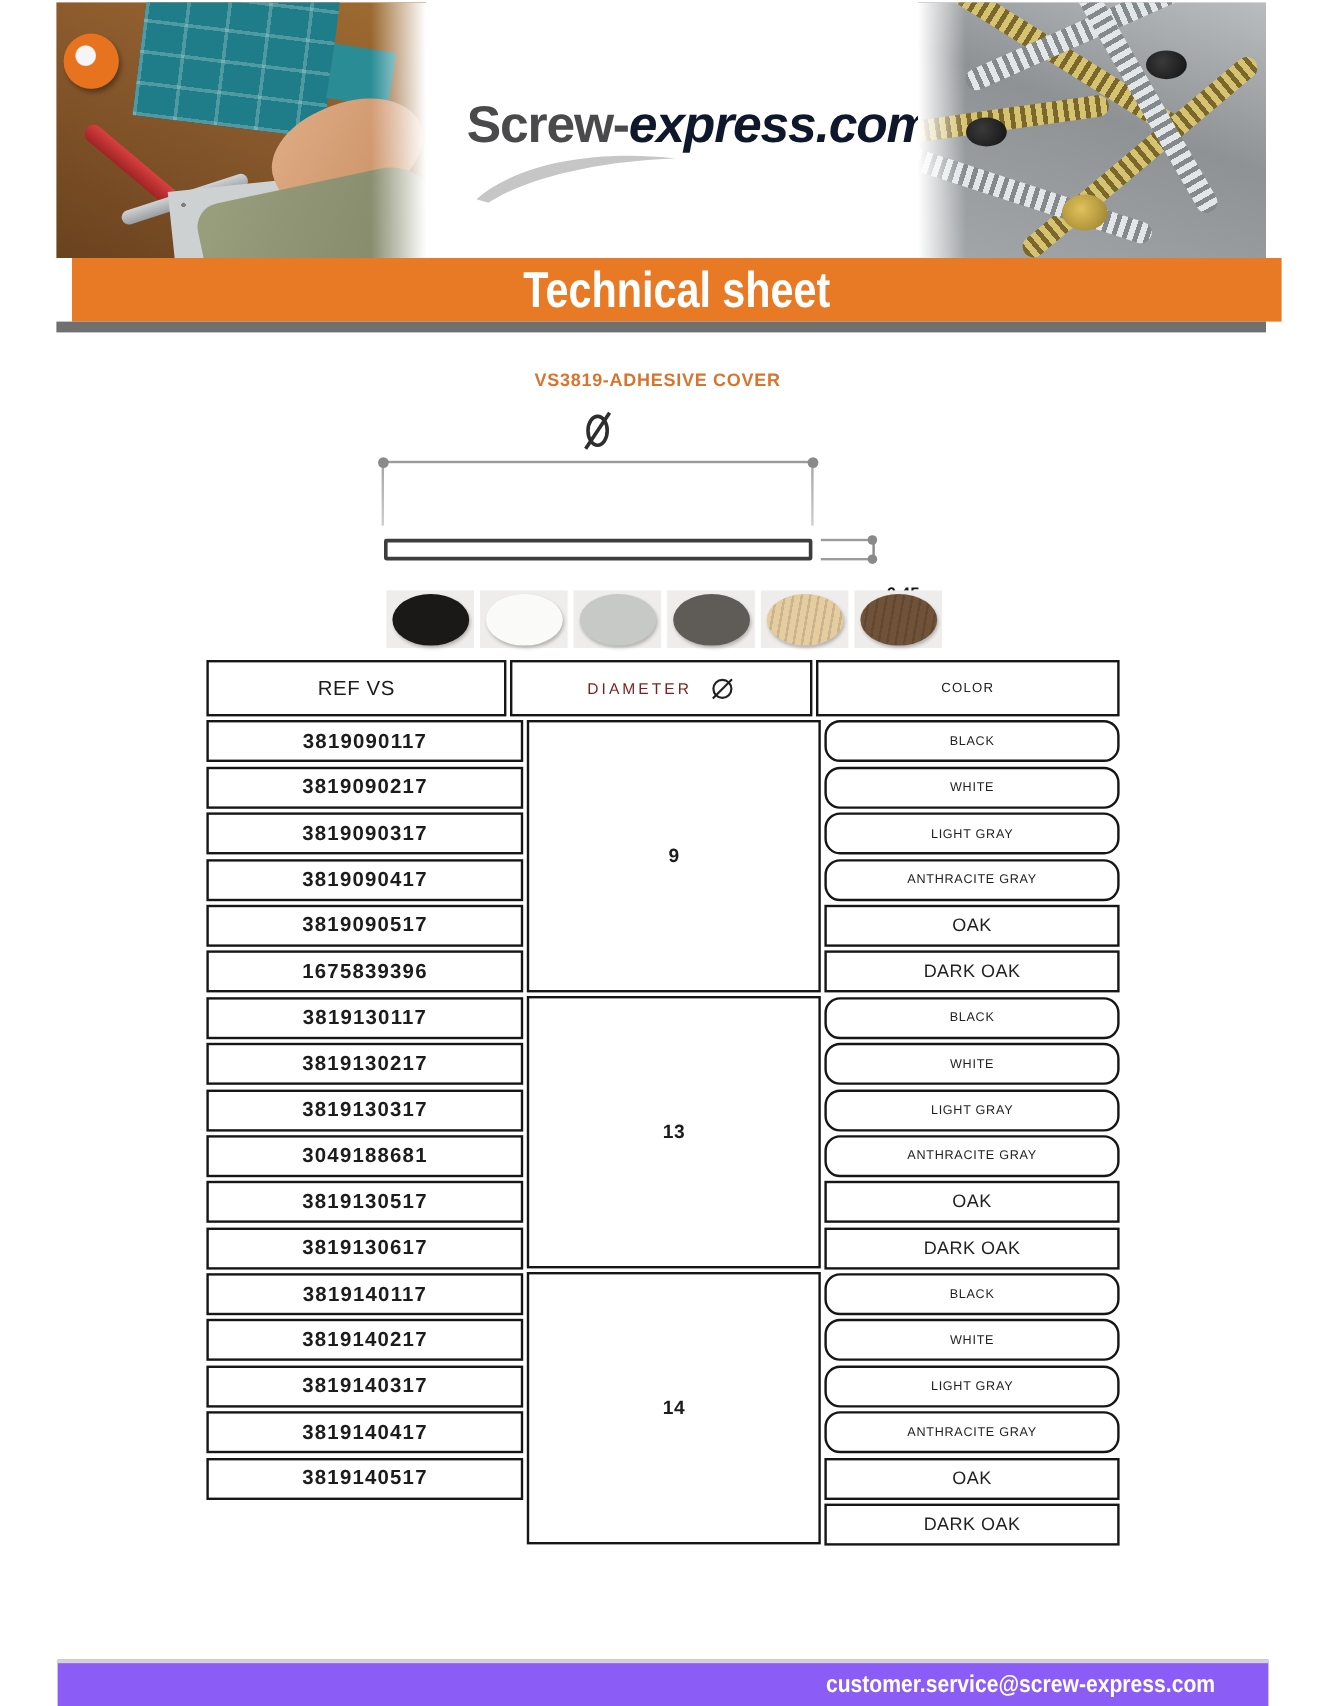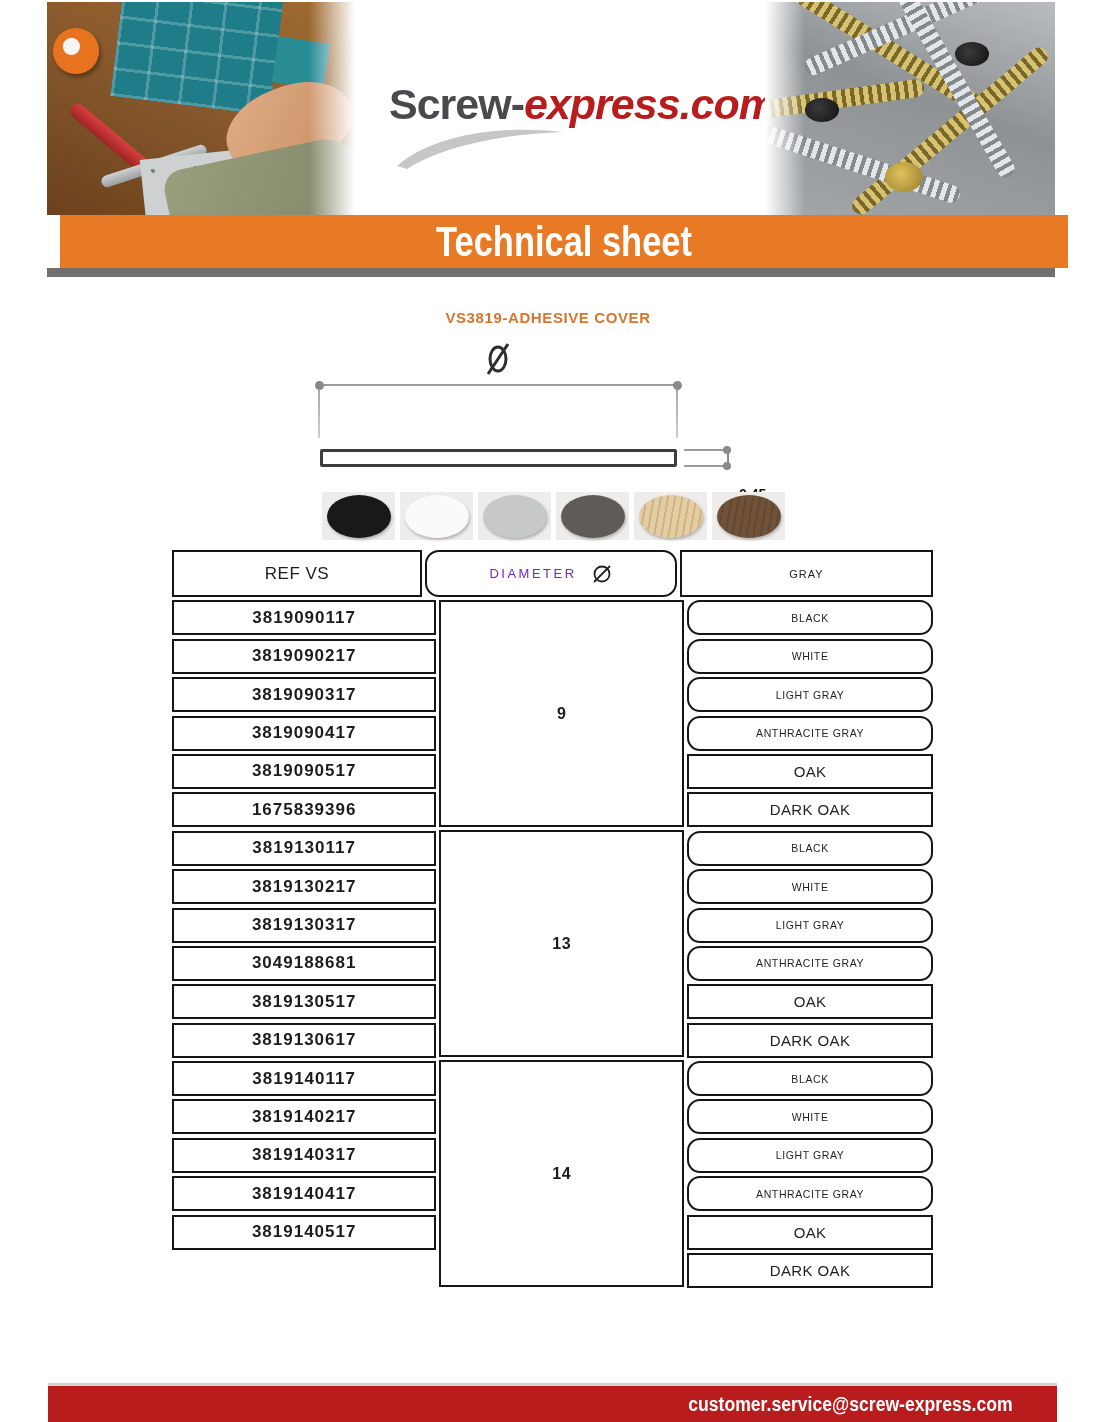--- a/index.html
+++ b/index.html
@@ -47,21 +47,21 @@
   .screwbar { position:absolute; height:18px; border-radius:9px; }
   .brass  { background:repeating-linear-gradient(90deg,#7c672a 0 4px,#d6c372 4px 9px); }
   .steel  { background:repeating-linear-gradient(90deg,#84898c 0 4px,#e2e6e8 4px 9px); }
   .head-dark { position:absolute; width:34px; height:24px; border-radius:50%; background:radial-gradient(circle at 40% 40%, #3a3a3a, #111); }
   .head-brass { position:absolute; width:38px; height:30px; border-radius:50%; background:radial-gradient(circle at 42% 40%, #e0c25c, #967c28); }
 
   .logo-block { position:absolute; left:355px; top:2px; width:410px; height:213px; background:#ffffff; }
   .logo-line { position:absolute; left:34px; top:78px; white-space:nowrap;
     font-size:43px; font-weight:700; letter-spacing:-1px; }
   .logo-prefix { color:#4a4a4c; }
-  .logo-suffix { color:#b91c1c; font-style:italic; }
+  .logo-suffix { color:#0f172a; font-style:italic; }
   .swoosh { position:absolute; left:40px; top:120px; }
 
   
   .banner { position:absolute; left:47px; top:215px; width:1008px; height:53px;
     background:#e87a25; display:flex; align-items:center; justify-content:center;margin-left:13px; }
   .banner-text { color:#ffffff; font-size:42px; font-weight:700; letter-spacing:0px;
     transform:scaleX(.82); transform-origin:center; white-space:nowrap; }
   .banner-shadow { position:absolute; left:47px; top:268px; width:1008px; height:9px; background:#707070; }
 
   
@@ -90,34 +90,34 @@
   .sw-oval { width:64px; height:43px; border-radius:50%; box-shadow:1px 2px 3px rgba(0,0,0,.25); position:relative; overflow:hidden; }
   .grain::after { content:""; position:absolute; inset:0; border-radius:50%;
     background:repeating-linear-gradient(100deg, rgba(0,0,0,.12) 0 2px, rgba(0,0,0,0) 2px 7px); }
 
   
   .sheet-table { position:absolute; left:172px; top:550px; width:761px; }
   .thead { display:flex; gap:3px; margin-bottom:3.4px; }
   .cell { background:#ffffff; border:2px solid #161616; display:flex; align-items:center; justify-content:center; }
   .th { height:47px; }
   .th-ref   { width:250px; font-size:17px; font-weight:400; letter-spacing:.5px; }
-  .th-dia   { width:252px; font-size:13px; letter-spacing:2.5px; color:#6d28d9; gap:14px;border-radius:14px; }
+  .th-dia   { width:252px; font-size:13px; letter-spacing:2.5px; color:#7f1d1d; gap:14px; }
   .th-color { width:253px; font-size:11px; letter-spacing:1px; color:#222222; }
   .tbody { display:flex; gap:3px; }
   .col { display:flex; flex-direction:column; gap:3.4px; }
   .col-ref { width:272px; } .col-dia { width:252px; } .col-color { width:253px; }
   .ref-cell { height:35px; font-size:17px; font-weight:700; letter-spacing:1px; }
   .dia-cell { height:226.6px; font-size:16px; font-weight:700; letter-spacing:.5px; }
   .color-cell { height:35px; color:#1f1f1f; }
   .c-small { font-size:10.5px; letter-spacing:.6px;border-radius:13px; }
   .c-big   { font-size:15px; letter-spacing:.4px; }
 
   
   .footer-bar { position:absolute; left:48px; top:1383px; width:1009px; height:39px;
-    background:#b91c1c; border-top:3px solid #d2d2d2;
+    background:#8b5cf6; border-top:3px solid #d2d2d2;
     display:flex; align-items:center; justify-content:flex-end; padding-right:44px; }
   .footer-email { color:#ffffff; font-size:20px; font-weight:700; white-space:nowrap;
     transform:scaleX(.88); transform-origin:right center; }
 </style>
 </head>
 <body>
 
 <div class="page">
 
   <div class="photo photo-left">
@@ -202,21 +202,21 @@
   <div class="sheet-table">
     <div class="thead">
       <div class="cell th th-ref">REF VS</div>
       <div class="cell th th-dia">
         <span>DIAMETER</span>
         <svg width="22" height="22" viewBox="0 0 22 22">
           <circle cx="11" cy="11" r="7.5" fill="none" stroke="#222" stroke-width="1.8"></circle>
           <line x1="3" y1="19" x2="19" y2="3" stroke="#222" stroke-width="1.8"></line>
         </svg>
       </div>
-      <div class="cell th th-color">GRAY</div>
+      <div class="cell th th-color">COLOR</div>
     </div>
     <div class="tbody">
       <div class="col col-ref">
         <div class="cell ref-cell">3819090117</div>
         <div class="cell ref-cell">3819090217</div>
         <div class="cell ref-cell">3819090317</div>
         <div class="cell ref-cell">3819090417</div>
         <div class="cell ref-cell">3819090517</div>
         <div class="cell ref-cell">1675839396</div>
         <div class="cell ref-cell">3819130117</div>

